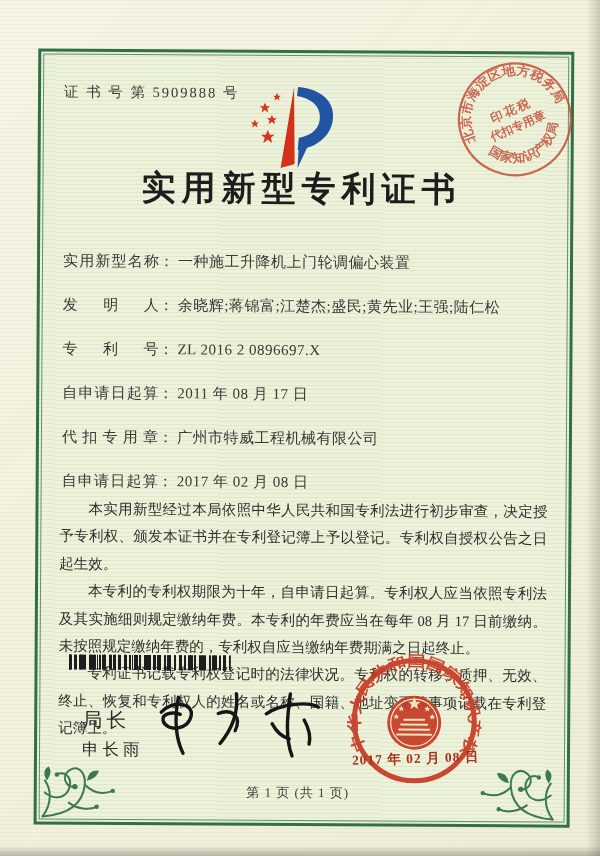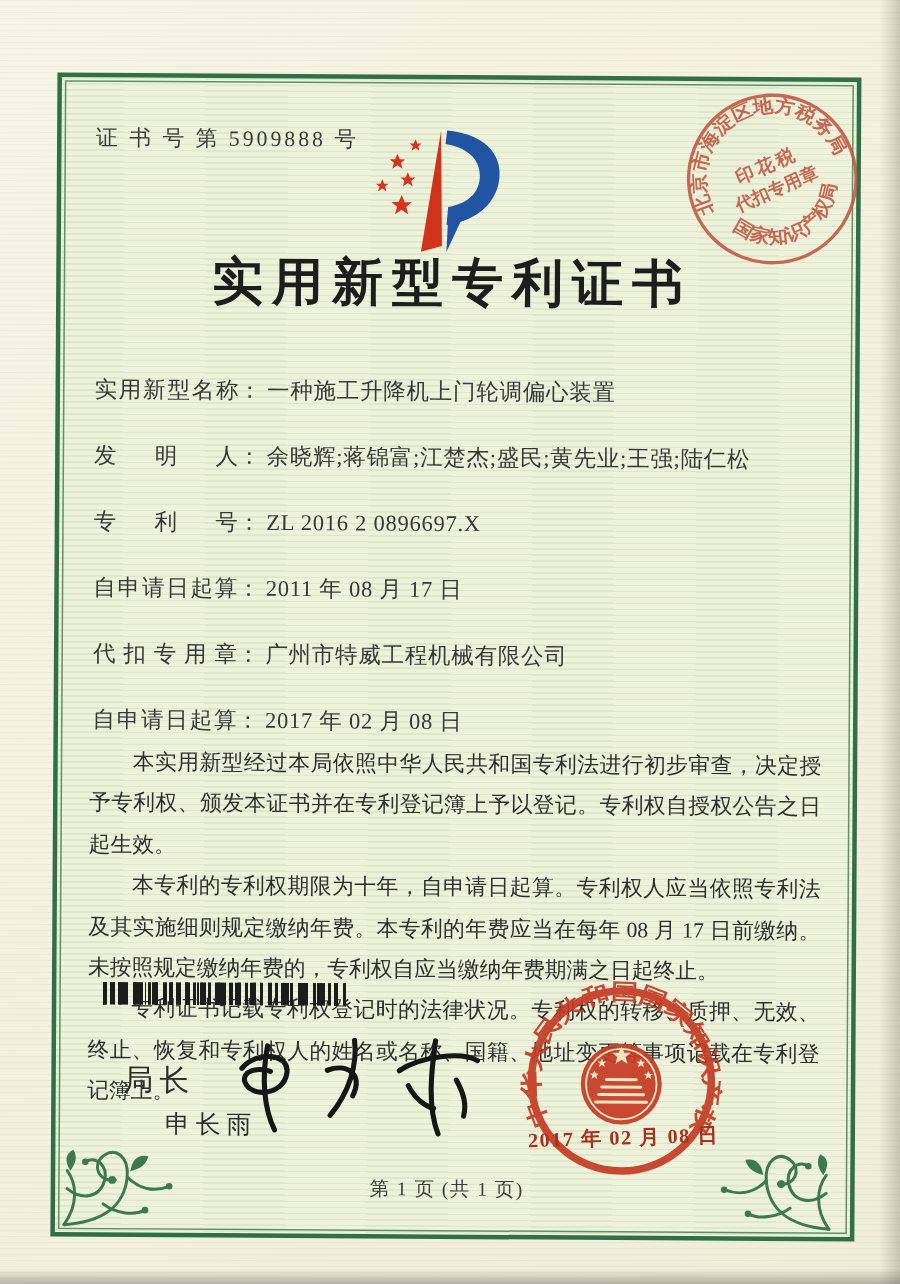--- a/index.html
+++ b/index.html
@@ -32,21 +32,21 @@
   .fvalue{letter-spacing:.5px;}
   .bodytext{left:60px;top:497px;width:488px;font-size:14.5px;line-height:27.4px;
     color:#2e2e2e;text-align:justify;}
   .bodytext p{margin:0;text-indent:2em;}
   .barcode{left:70px;top:656px;width:162px;height:15px;
     background-image:
       repeating-linear-gradient(90deg,#1c1c1c 0 2px,rgba(0,0,0,0) 2px 5px),
       repeating-linear-gradient(90deg,#1c1c1c 0 1px,rgba(0,0,0,0) 1px 7px),
       repeating-linear-gradient(90deg,#1c1c1c 0 3px,rgba(0,0,0,0) 3px 11px);}
   .signer-title{left:84px;top:708px;font-size:20px;letter-spacing:4px;color:#2c2c2c;}
-  .signer-name{left:84px;top:740px;font-size:16.5px;letter-spacing:4px;color:#2c2c2c;margin-left:28px;}
+  .signer-name{left:84px;top:740px;font-size:16.5px;letter-spacing:4px;color:#2c2c2c;}
   .signature{left:150px;top:686px;}
   .seal{left:346px;top:650px;}
   .seal-date{left:354px;top:749px;width:140px;font-size:13.5px;font-weight:700;
     color:#a8301d;white-space:nowrap;letter-spacing:1px;transform:rotate(-2deg);}
   .tax-stamp{left:446px;top:48px;}
   .footer{left:0;top:784px;width:100%;text-align:center;font-size:13px;color:#3c3c3c;
     letter-spacing:1px;}
   .orn-left{left:41px;top:738px;}
   .orn-right{left:481px;top:738px;transform:scaleX(-1);}
   svg text{font-family:"Liberation Serif","DejaVu Serif",serif;}

